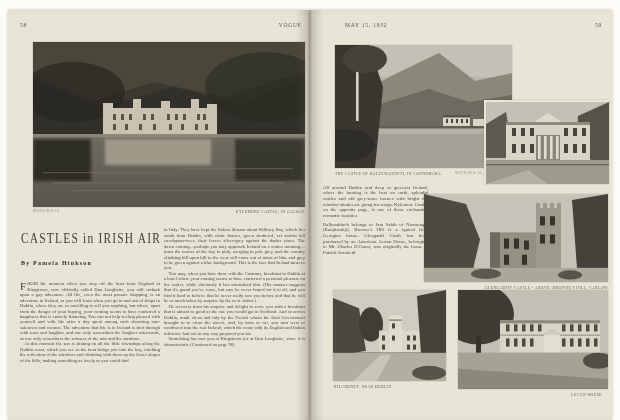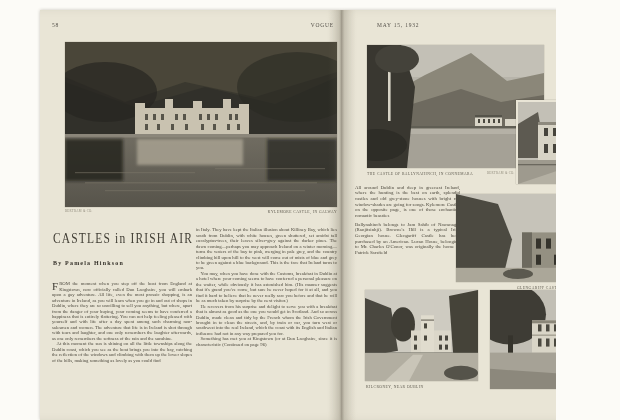--- a/index.html
+++ b/index.html
@@ -1,18 +1,18 @@
 <!DOCTYPE html>
 <html><head>
 <meta charset="utf-8">
 <style>
   * { margin:0; padding:0; box-sizing:border-box; }
   html,body { width:620px; height:420px; background:#fcfbf7; }
-  #canvas { position:relative; width:524px; height:420px; overflow:hidden;
-            background:#fcfbf7; font-family:"Liberation Serif", serif;margin-left:32px; }
+  #canvas { position:relative; width:620px; height:420px; overflow:hidden;
+            background:#fcfbf7; font-family:"Liberation Serif", serif; }
   .page { position:absolute; top:10px; height:410px; width:302px; background:#e9e5d6; }
   #left-page  { left:8px;  box-shadow: inset -8px 0 14px -8px rgba(95,88,70,.38), 0 0 3px rgba(60,55,40,.28); }
   #right-page { left:310px; box-shadow: inset 8px 0 14px -8px rgba(95,88,70,.38), 0 0 3px rgba(60,55,40,.28); }
   .abs { position:absolute; }
   .half { transform:scale(.5); transform-origin:0 0; width:200%; }
   .runhead { font-size:11px; letter-spacing:1.6px; color:#55514a; white-space:nowrap; }
   .title { font-size:15.5px; letter-spacing:1.6px; color:#403d34; white-space:nowrap;
            transform:scaleX(.74); transform-origin:0 0; }
   .byline { font-size:12px; font-weight:bold; letter-spacing:2.4px; color:#332f28; white-space:nowrap; }
   .body-col { font-size:9.4px; line-height:10.9px; text-align:justify; color:#4c483d; }

